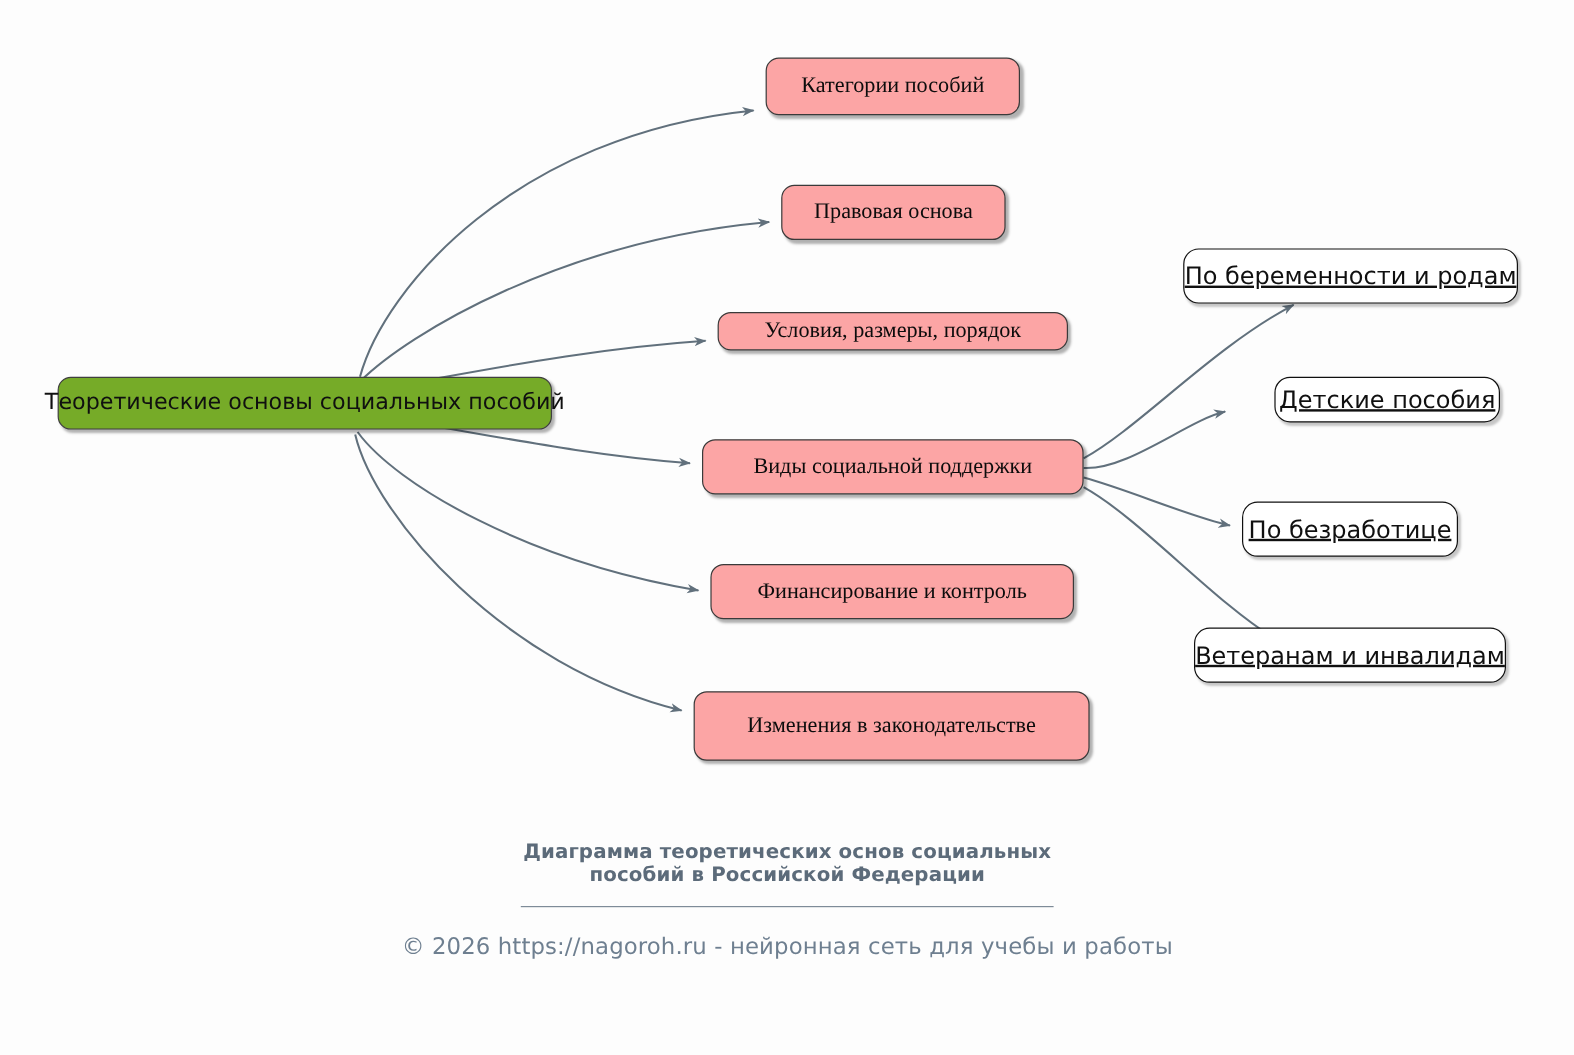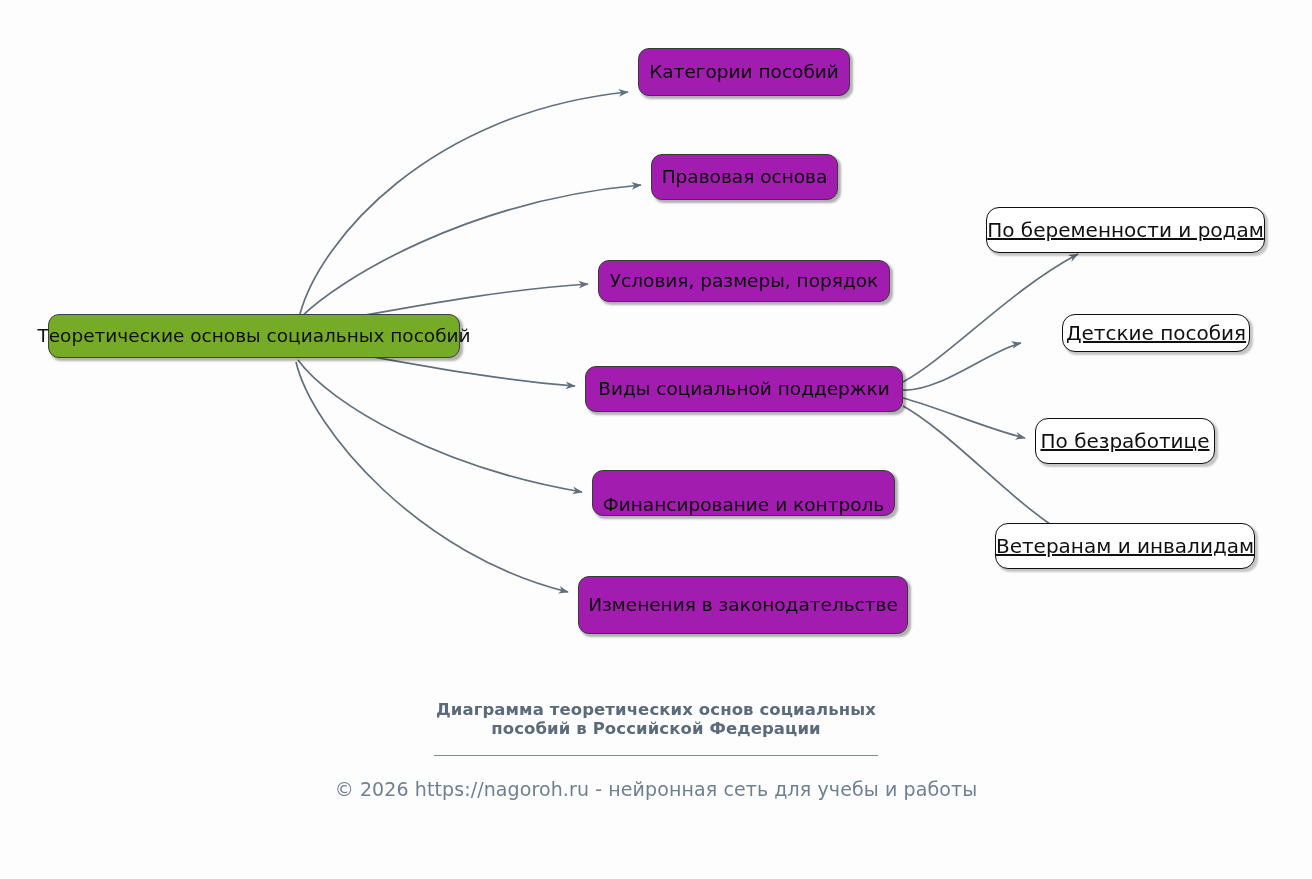--- a/index.html
+++ b/index.html
@@ -40,26 +40,27 @@
   }
   .node-root {
     background: #76ab28;
     border: 1.6px solid #3f3f3f;
     border-radius: 11px;
     color: #101010;
     font-size: 18.5px;
     box-shadow: 2.5px 2.5px 2.2px rgba(0,0,0,0.30);
   }
   .node-branch {
-    background: #a21caf;
+    background: #fca5a5;
     border: 1.6px solid #3a3a3a;
     border-radius: 11px;
     color: #0c0c0c;
     font-size: 18.5px;
     box-shadow: 2.5px 2.5px 2.2px rgba(0,0,0,0.30);
+    font-family: Liberation Serif, serif;
   }
   .node-leaf {
     background: #ffffff;
     border: 1.9px solid #101010;
     border-radius: 13px;
     color: #101010;
     font-size: 20px;
     box-shadow: 2.2px 2.2px 2.0px rgba(0,0,0,0.22);
     text-decoration: underline;
   }
@@ -121,27 +122,27 @@
   <div class="node node-root" style="left:48px; top:314px; width:412px; height:44px;">
     <span>Теоретические основы социальных пособий</span>
   </div>
 
   <div class="node node-branch" style="left:638px; top:48px; width:212px; height:48px;">
     <span>Категории пособий</span>
   </div>
   <div class="node node-branch" style="left:651px; top:154px; width:187px; height:46px;border-radius:11px;">
     <span>Правовая основа</span>
   </div>
-  <div class="node node-branch" style="left:598px; top:260px; width:292px; height:42px;">
+  <div class="node node-branch" style="left:598px; top:260px; width:292px; height:32px;">
     <span>Условия, размеры, порядок</span>
   </div>
   <div class="node node-branch" style="left:585px; top:366px; width:318px; height:46px;">
     <span>Виды социальной поддержки</span>
   </div>
-  <div class="node node-branch" style="left:592px; top:470px; width:303px; height:46px;align-items:flex-end;">
+  <div class="node node-branch" style="left:592px; top:470px; width:303px; height:46px;">
     <span>Финансирование и контроль</span>
   </div>
   <div class="node node-branch" style="left:578px; top:576px; width:330px; height:58px;">
     <span>Изменения в законодательстве</span>
   </div>
 
   <div class="node node-leaf" style="left:986px; top:207px; width:279px; height:46px;">
     <span>По беременности и родам</span>
   </div>
   <div class="node node-leaf" style="left:1062px; top:314px; width:188px; height:38px;">

